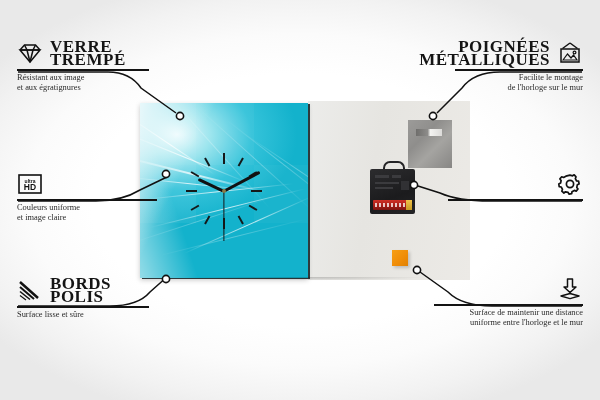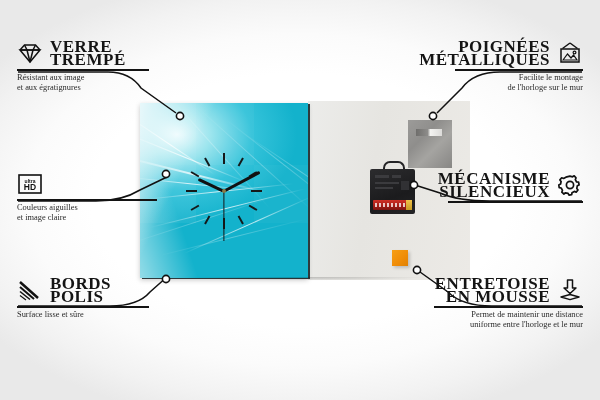--- a/index.html
+++ b/index.html
@@ -225,21 +225,21 @@
     <div class="head">
       <span class="ico">
         <svg viewBox="0 0 26 24">
             <rect x="2" y="3" width="22" height="18" fill="none" stroke="#111" stroke-width="1.6"></rect>
             <text x="13" y="10.6" font-family="Liberation Sans, sans-serif" font-size="5" font-weight="bold" fill="#111" text-anchor="middle">ultra</text>
             <text x="13" y="18.4" font-family="Liberation Sans, sans-serif" font-size="8.5" font-weight="bold" fill="#111" text-anchor="middle">HD</text>
           </svg>
       </span>
     </div>
     <div class="rule"></div>
-    <div class="sub">Couleurs aiguilles
+    <div class="sub">Couleurs uniforme
 et image claire</div>
   </div>
 
   <div class="feat" id="f-bords">
     <div class="head">
       <span class="ico">
         <svg viewBox="0 0 26 24">
             <g stroke="#111" fill="none">
               <path d="M3 4 L21 20" stroke-width="2.4"></path>
               <path d="M3 9 L17 21" stroke-width="2"></path>
@@ -270,45 +270,41 @@
           </svg>
       </span>
     </div>
     <div class="rule"></div>
     <div class="sub">Facilite le montage
 de l'horloge sur le mur</div>
   </div>
 
   <div class="feat right" id="f-mecanisme">
     <div class="head">
-      <span class="title">MÉCANISME
-SILENCIEUX</span>
       <span class="ico">
         <svg viewBox="0 0 26 24">
             <g fill="none" stroke="#111" stroke-width="1.7">
               <path d="M13 3.2 l2.6 .6 1.6-1.0 1.8 2.1 -.7 1.8 1.3 2.3 2.0 .2 .5 2.7 -1.8 .9 -.5 2.6 1.2 1.6 -1.8 2.1 -1.9-.7 -2.3 1.3 -.3 2.0 -2.7 .4 -.9-1.8 -2.6-.5 -1.6 1.2 -2.1-1.8 .7-1.9 -1.3-2.3 -2.0-.3 -.4-2.7 1.8-.9 .5-2.6 -1.2-1.6 1.8-2.1 1.9 .7 2.3-1.3 Z" stroke-linejoin="round"></path>
               <circle cx="13" cy="12" r="3.6"></circle>
             </g>
           </svg>
       </span>
     </div>
     <div class="rule"></div>
   </div>
 
   <div class="feat right" id="f-entretoise">
     <div class="head">
-      <span class="title">ENTRETOISE
-EN MOUSSE</span>
       <span class="ico">
         <svg viewBox="0 0 26 24">
             <g fill="none" stroke="#111" stroke-width="1.5">
               <path d="M10.5 2 L10.5 10 L7 10 L13 15.5 L19 10 L15.5 10 L15.5 2 Z" stroke-linejoin="round"></path>
               <path d="M13 16.5 L22 19 L13 21.6 L4 19 Z" stroke-linejoin="round"></path>
             </g>
           </svg>
       </span>
     </div>
     <div class="rule"></div>
-    <div class="sub">Permet de maintenir une distance
+    <div class="sub">Surface de maintenir une distance
 uniforme entre l'horloge et le mur</div>
   </div>
 
 </div>
 
 </body></html>

